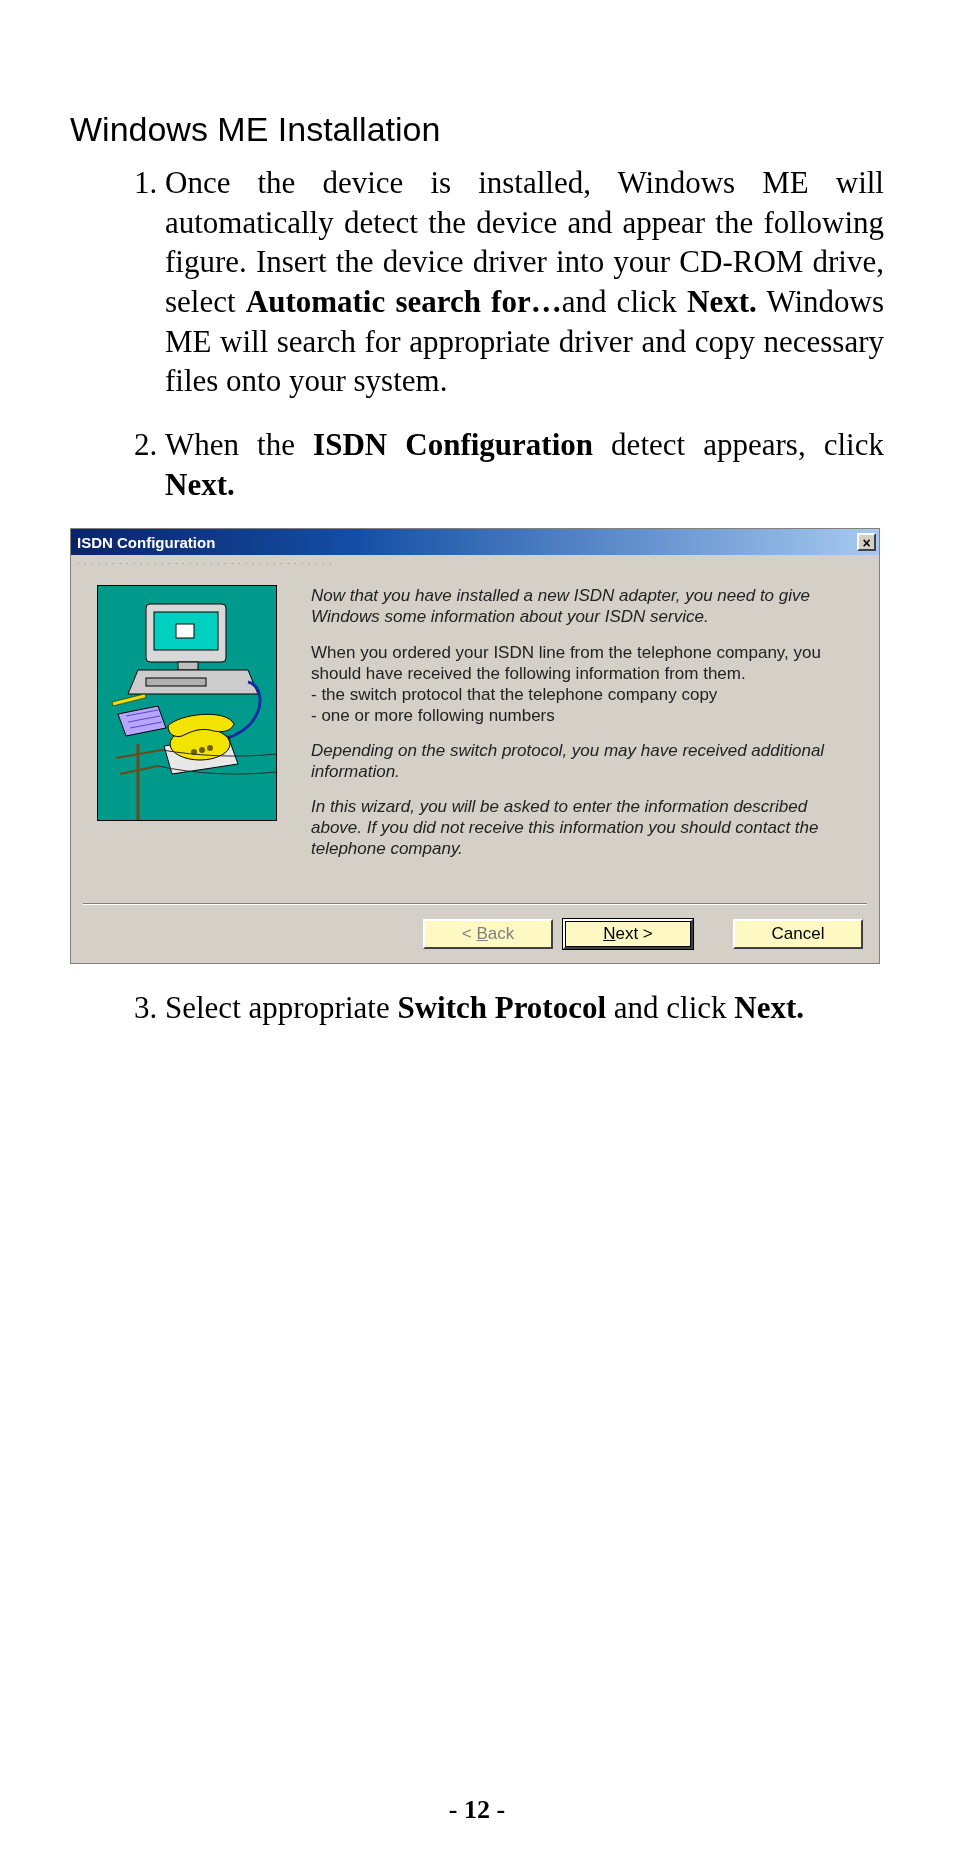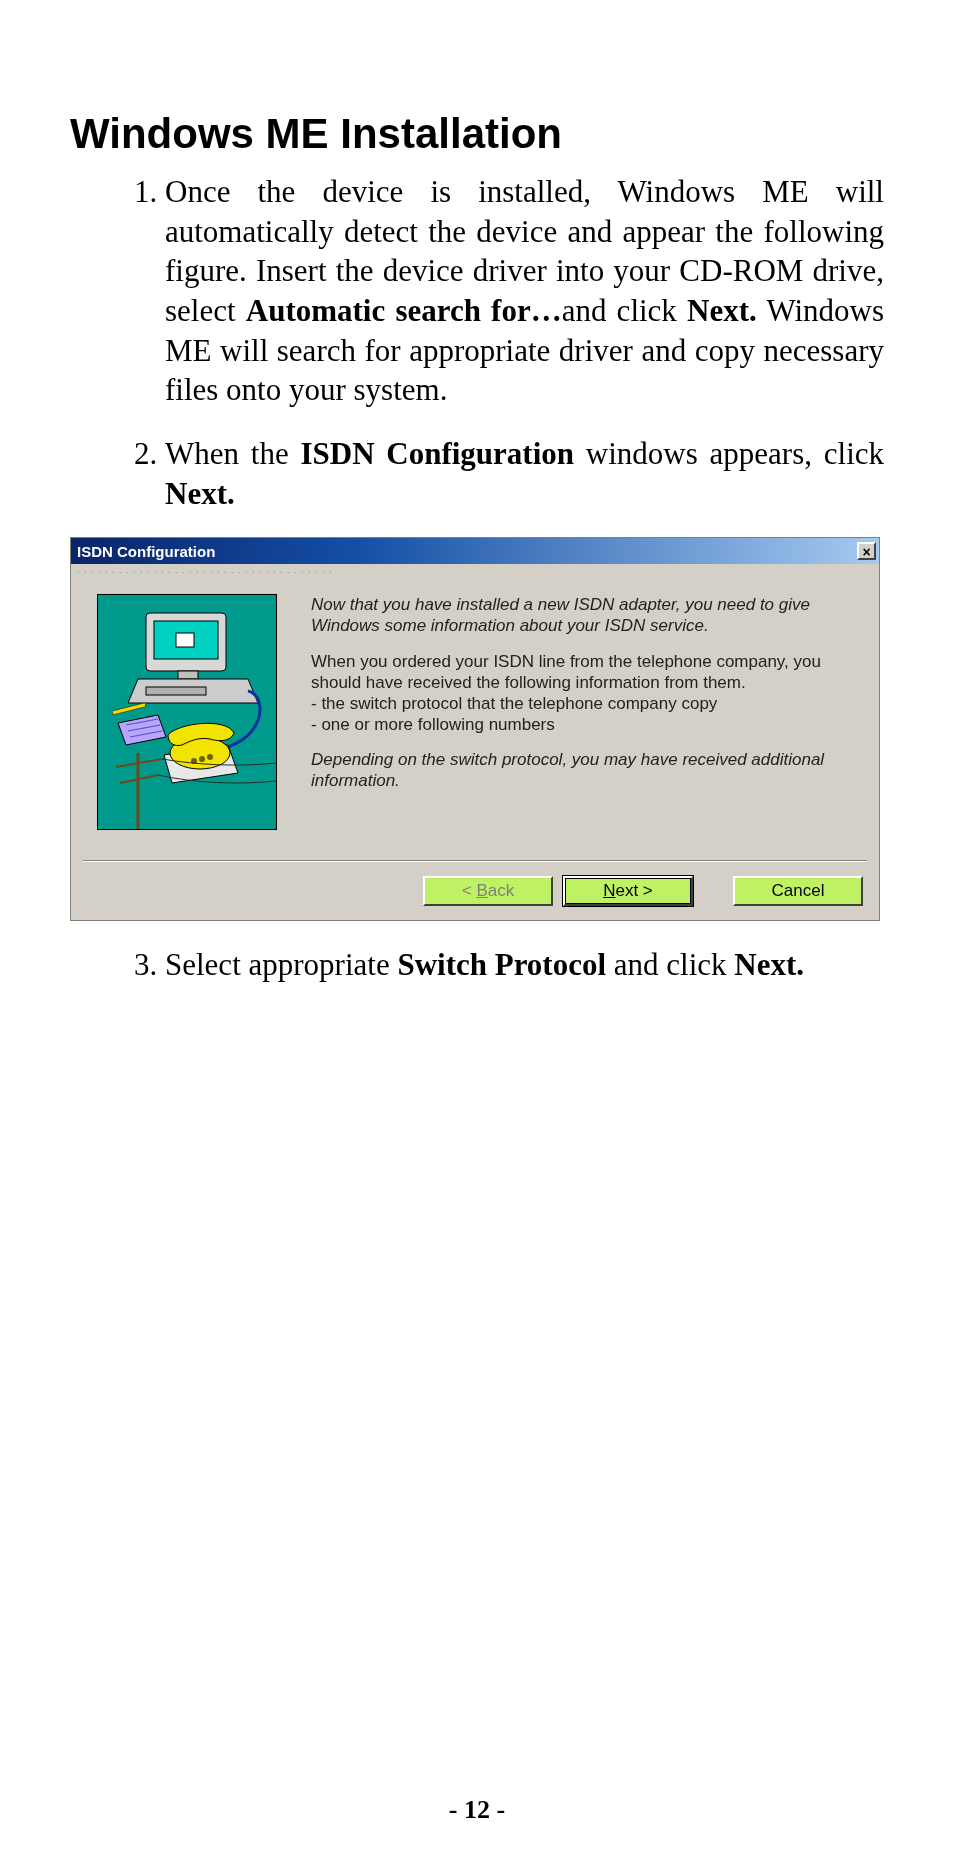--- a/index.html
+++ b/index.html
@@ -11,22 +11,22 @@
     width: 954px;
   }
   .page {
     padding: 110px 70px 60px 70px;
     min-height: 1853px;
     box-sizing: border-box;
     position: relative;
   }
   .heading {
     font-family: Arial, Helvetica, sans-serif;
-    font-weight: bold;
-    font-size: 42px;
+    font-weight: normal;
+    font-size: 34px;
     margin: 0 0 14px 0;
   }
   ol.steps {
     list-style-type: decimal;
     margin: 0;
     padding-left: 95px;
     font-size: 31px;
     line-height: 1.28;
   }
   ol.steps li {
@@ -115,21 +115,21 @@
   }
   .button-row {
     display: flex;
     justify-content: flex-end;
     gap: 10px;
     padding: 14px 16px 14px 0;
   }
   .win-button {
     width: 130px;
     height: 30px;
-    background: #bef264;
+    background: #fef9c3;
     border-top: 2px solid #ffffff;
     border-left: 2px solid #ffffff;
     border-right: 2px solid #404040;
     border-bottom: 2px solid #404040;
     font-family: Tahoma, Arial, sans-serif;
     font-size: 17px;
     text-align: center;
     line-height: 26px;
     box-sizing: border-box;
   }
@@ -157,21 +157,21 @@
 
 <div class="page">
 
   <div class="heading">Windows ME Installation</div>
 
   <ol class="steps">
     <li>
       <span>Once the device is installed, Windows ME will automatically detect the device and appear the following figure.  Insert the device driver into your CD-ROM drive, select </span><span class="bold">Automatic search for…</span><span>and click </span><span class="bold">Next.</span><span>  Windows ME will search for appropriate driver and copy necessary files onto your system.</span>
     </li>
     <li>
-      <span>When the </span><span class="bold">ISDN Configuration</span><span> windows appears, click </span><span class="bold">Next.</span>
+      <span>When the </span><span class="bold">ISDN Configuration</span><span> detect appears, click </span><span class="bold">Next.</span>
     </li>
   </ol>
 
   <div class="dialog">
     <div class="titlebar">
       <span>ISDN Configuration</span>
       <div class="closex">
         <span>×</span>
       </div>
     </div>
@@ -219,20 +219,21 @@
       </div>
 
       <div class="msg-area">
         <p>Now that you have installed a new ISDN adapter, you need to give Windows some information about your ISDN service.</p>
         <div class="msg-block">
           <span class="line">When you ordered your ISDN line from the telephone company, you should have received the following information from them.</span>
           <span class="line">- the switch protocol that the telephone company copy</span>
           <span class="line">- one or more following numbers</span>
         </div>
         <p>Depending on the switch protocol, you may have received additional information.</p>
+        <p>In this wizard, you will be asked to enter the information described above.  If you did not receive this information you should contact the telephone company.</p>
       </div>
     </div>
 
     <hr class="etched">
 
     <div class="button-row">
       <div class="win-button disabled">
         <span>&lt; </span><span class="underletter">B</span><span>ack</span>
       </div>
       <div class="win-button default">

